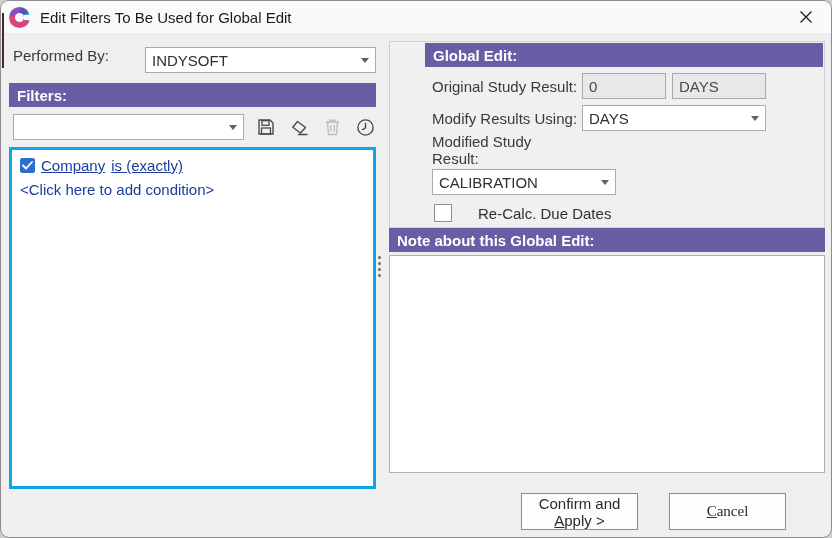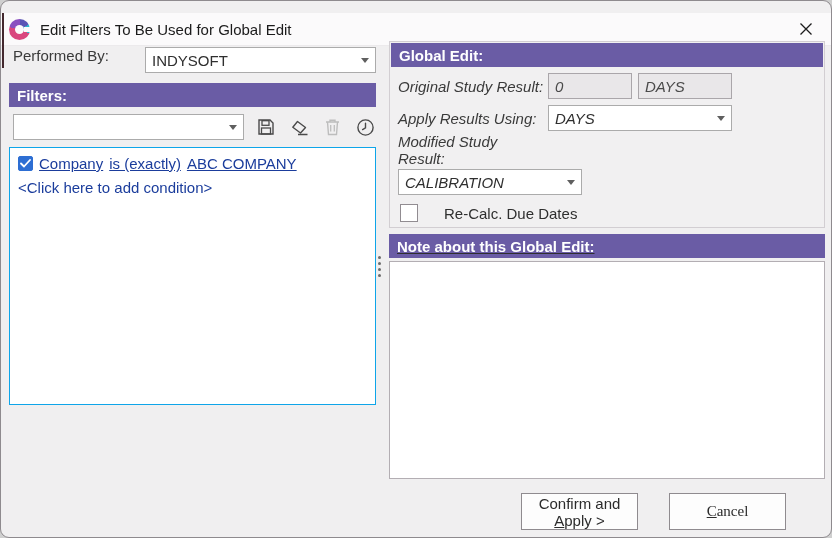--- a/index.html
+++ b/index.html
@@ -4,21 +4,21 @@
 <style>
   * { margin:0; padding:0; box-sizing:border-box; }
   html,body { width:832px; height:538px; background:#cfcfcf; font-family:"Liberation Sans",sans-serif; }
   .window{
     position:relative; width:832px; height:538px; background:#f0eff0;
     border:1px solid #8e8a8e; border-radius:9px; overflow:hidden;
     font-size:15px; color:#2f2f2f;
   }
   
   .titlebar{
-    position:absolute; left:0; top:12px; right:0; height:33px;
+    position:absolute; left:0; top:0; right:0; height:33px;
     background:#fbfafb; display:flex; align-items:center; padding:0 8px;
     border-bottom:1px solid #eceaec;
   }
   .logo{
     width:21px; height:21px; border-radius:50%; position:relative; flex:0 0 auto;
     background:conic-gradient(from 140deg, #d9467e 0 40%, #8a4fc0 40% 62%, #5a55b5 62% 78%, #31b6cc 78% 92%, #d9467e 92%);
   }
   .logo::after{
     content:""; position:absolute; left:6px; top:6px; width:9px; height:9px;
     border-radius:50%; background:#fbfafb;
@@ -52,54 +52,54 @@
   .performed-combo{ flex:1; }
   .purple-bar{
     height:24px; color:#fff; font-weight:bold; display:flex; align-items:center;
     padding:0 8px; background:#6a5ca5;
   }
   .filters-toolbar{ display:flex; align-items:center; margin:7px 0 7px 4px; }
   .filter-combo{ width:232px; }
   .tool-ico{ width:22px; height:22px; margin-left:11px; background:transparent; border:none; display:flex; align-items:center; justify-content:center; cursor:pointer; }
   .tool-ico svg{ display:block; }
   .list-box{
-    background:#fff; border:1px solid #0ea5e9; height:258px; padding:7px 8px; overflow:hidden;
+    background:#fff; border:3px solid #0ea5e9; height:342px; padding:7px 8px; overflow:hidden;
   }
   .cond-line{ display:flex; align-items:center; gap:6px; margin-bottom:7px; }
   .cbx-checked{
     width:15px; height:15px; background:#2d6ed3; border:1px solid #2d6ed3; border-radius:2px;
     display:flex; align-items:center; justify-content:center; flex:0 0 auto; cursor:pointer;
   }
   .lnk{ color:#1b3d9c; text-decoration:underline; cursor:pointer; }
   .add-cond{ color:#1b3d9c; cursor:pointer; }
 
   
   .splitter{ position:absolute; left:374px; top:0; width:12px; height:440px; cursor:col-resize; }
   .grip{ position:absolute; left:3px; top:222px; display:flex; flex-direction:column; gap:3px; }
   .grip i{ width:3px; height:3px; border-radius:50%; background:#6b6b6b; }
 
   
   .right-panel{ position:absolute; left:388px; top:7px; width:436px; display:flex; flex-direction:column; }
-  .group-box{ border:1px solid #d2ced2; background:#f1f0f1; height:187px; }
+  .group-box{ border:1px solid #d2ced2; background:#f1f0f1; height:187px;padding-left:34px; }
   .group-box .purple-bar{ margin:1px; }
-  .gerow{ display:flex; align-items:center; margin:6px 8px 0 8px; height:26px;font-style:italic; }
+  .gerow{ display:flex; align-items:center; margin:6px 8px 0 8px; height:26px; }
   .gerow .lbl{ width:150px; color:#3a3a3a; }
   .field{ background:#fff; border:1px solid #ababab; height:26px; display:flex; align-items:center; padding:0 6px; }
   .field.disabled{ background:#e9e7e9; border-color:#aaa6aa; color:#4a4a4a; }
   .f-orig{ width:84px; margin-right:6px; }
   .f-unit{ width:94px; }
   .f-wide{ width:184px; }
   .spinfield{ width:184px; position:relative; padding-right:18px; }
   .spinbtns{ position:absolute; right:2px; top:1px; bottom:1px; width:15px; display:flex; flex-direction:column; justify-content:center; gap:5px; align-items:center; }
   .sp-up{ width:0; height:0; border-left:4px solid transparent; border-right:4px solid transparent; border-bottom:5px solid #5f5f5f; cursor:pointer; }
   .sp-dn{ width:0; height:0; border-left:4px solid transparent; border-right:4px solid transparent; border-top:5px solid #5f5f5f; cursor:pointer; }
   .recalc-row{ display:flex; align-items:center; gap:26px; margin:9px 8px 0 10px; }
   .cbx-empty{ width:18px; height:18px; background:#fff; border:1px solid #918c91; cursor:pointer; flex:0 0 auto; }
 
-  .note-section{ margin-top:6px; display:flex; flex-direction:column;text-decoration:underline; }
+  .note-section{ margin-top:0; display:flex; flex-direction:column; }
   .note-area{
     margin-top:3px; height:218px; background:#fff; border:1px solid #b3aeb3;
     resize:none; width:100%; font-family:"Liberation Sans",sans-serif; font-size:15px; padding:6px; outline:none;
   }
 
   
   .footer-btn{
     position:absolute; height:37px; width:117px; background:#fdfdfd; border:1px solid #8f8b8f;
     font-family:"Liberation Sans",sans-serif; font-size:15px; color:#2b2b2b; cursor:pointer;
   }
@@ -176,21 +176,20 @@
 
       <div class="list-box">
         <div class="cond-line">
           <span class="cbx-checked">
             <svg width="11" height="9" viewBox="0 0 11 9">
               <path d="M1 4.5 L4 7.5 L10 1" fill="none" stroke="#fff" stroke-width="1.8" stroke-linecap="round" stroke-linejoin="round"></path>
             </svg>
           </span>
           <span class="lnk">Company</span>
           <span class="lnk">is (exactly)</span>
-          <span class="lnk">ABC COMPANY</span>
         </div>
         <div class="add-cond">&lt;Click here to add condition&gt;</div>
       </div>
     </div>
 
     <div class="splitter">
       <span class="grip">
           <i></i>
           <i></i>
           <i></i>
@@ -209,21 +208,21 @@
           <span class="lbl">Original Study Result:</span>
           <div class="field disabled f-orig">
             <span>0</span>
           </div>
           <div class="field disabled f-unit">
             <span>DAYS</span>
           </div>
         </div>
 
         <div class="gerow">
-          <span class="lbl">Apply Results Using:</span>
+          <span class="lbl">Modify Results Using:</span>
           <div class="combo f-wide">
             <span class="val">DAYS</span>
             <span class="arrow-down"></span>
           </div>
         </div>
 
         <div class="gerow">
           <span class="lbl">Modified Study Result:</span>
         </div>
 

